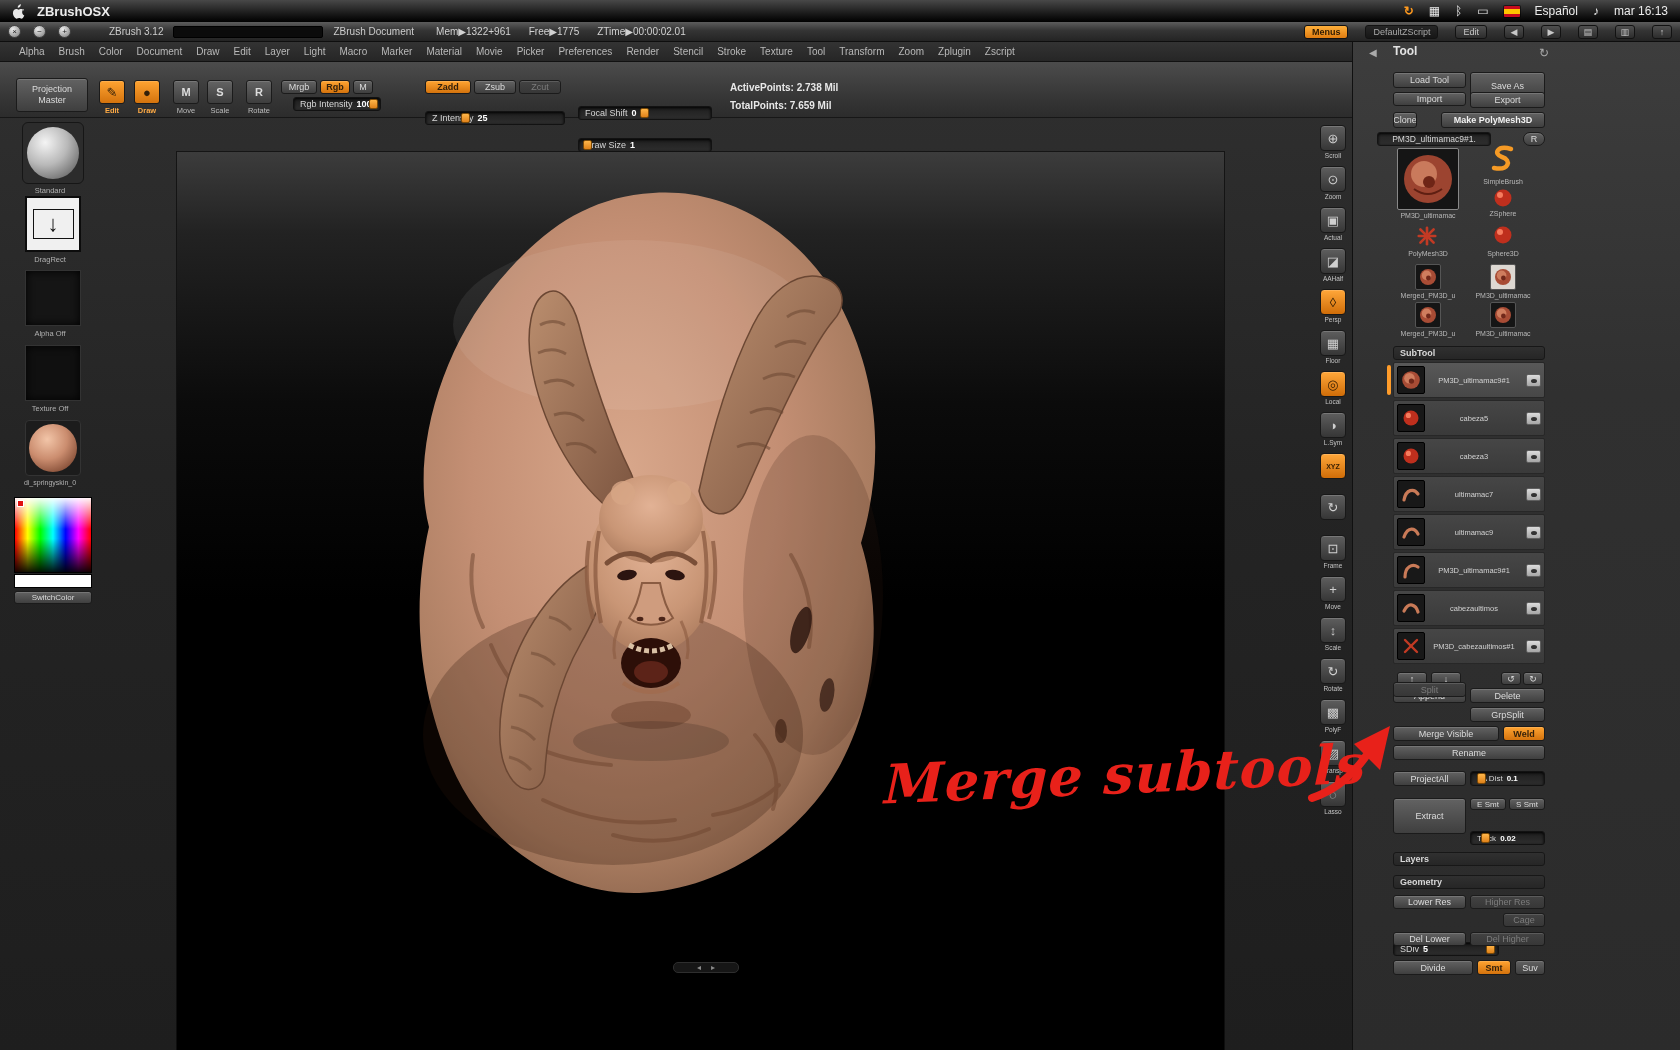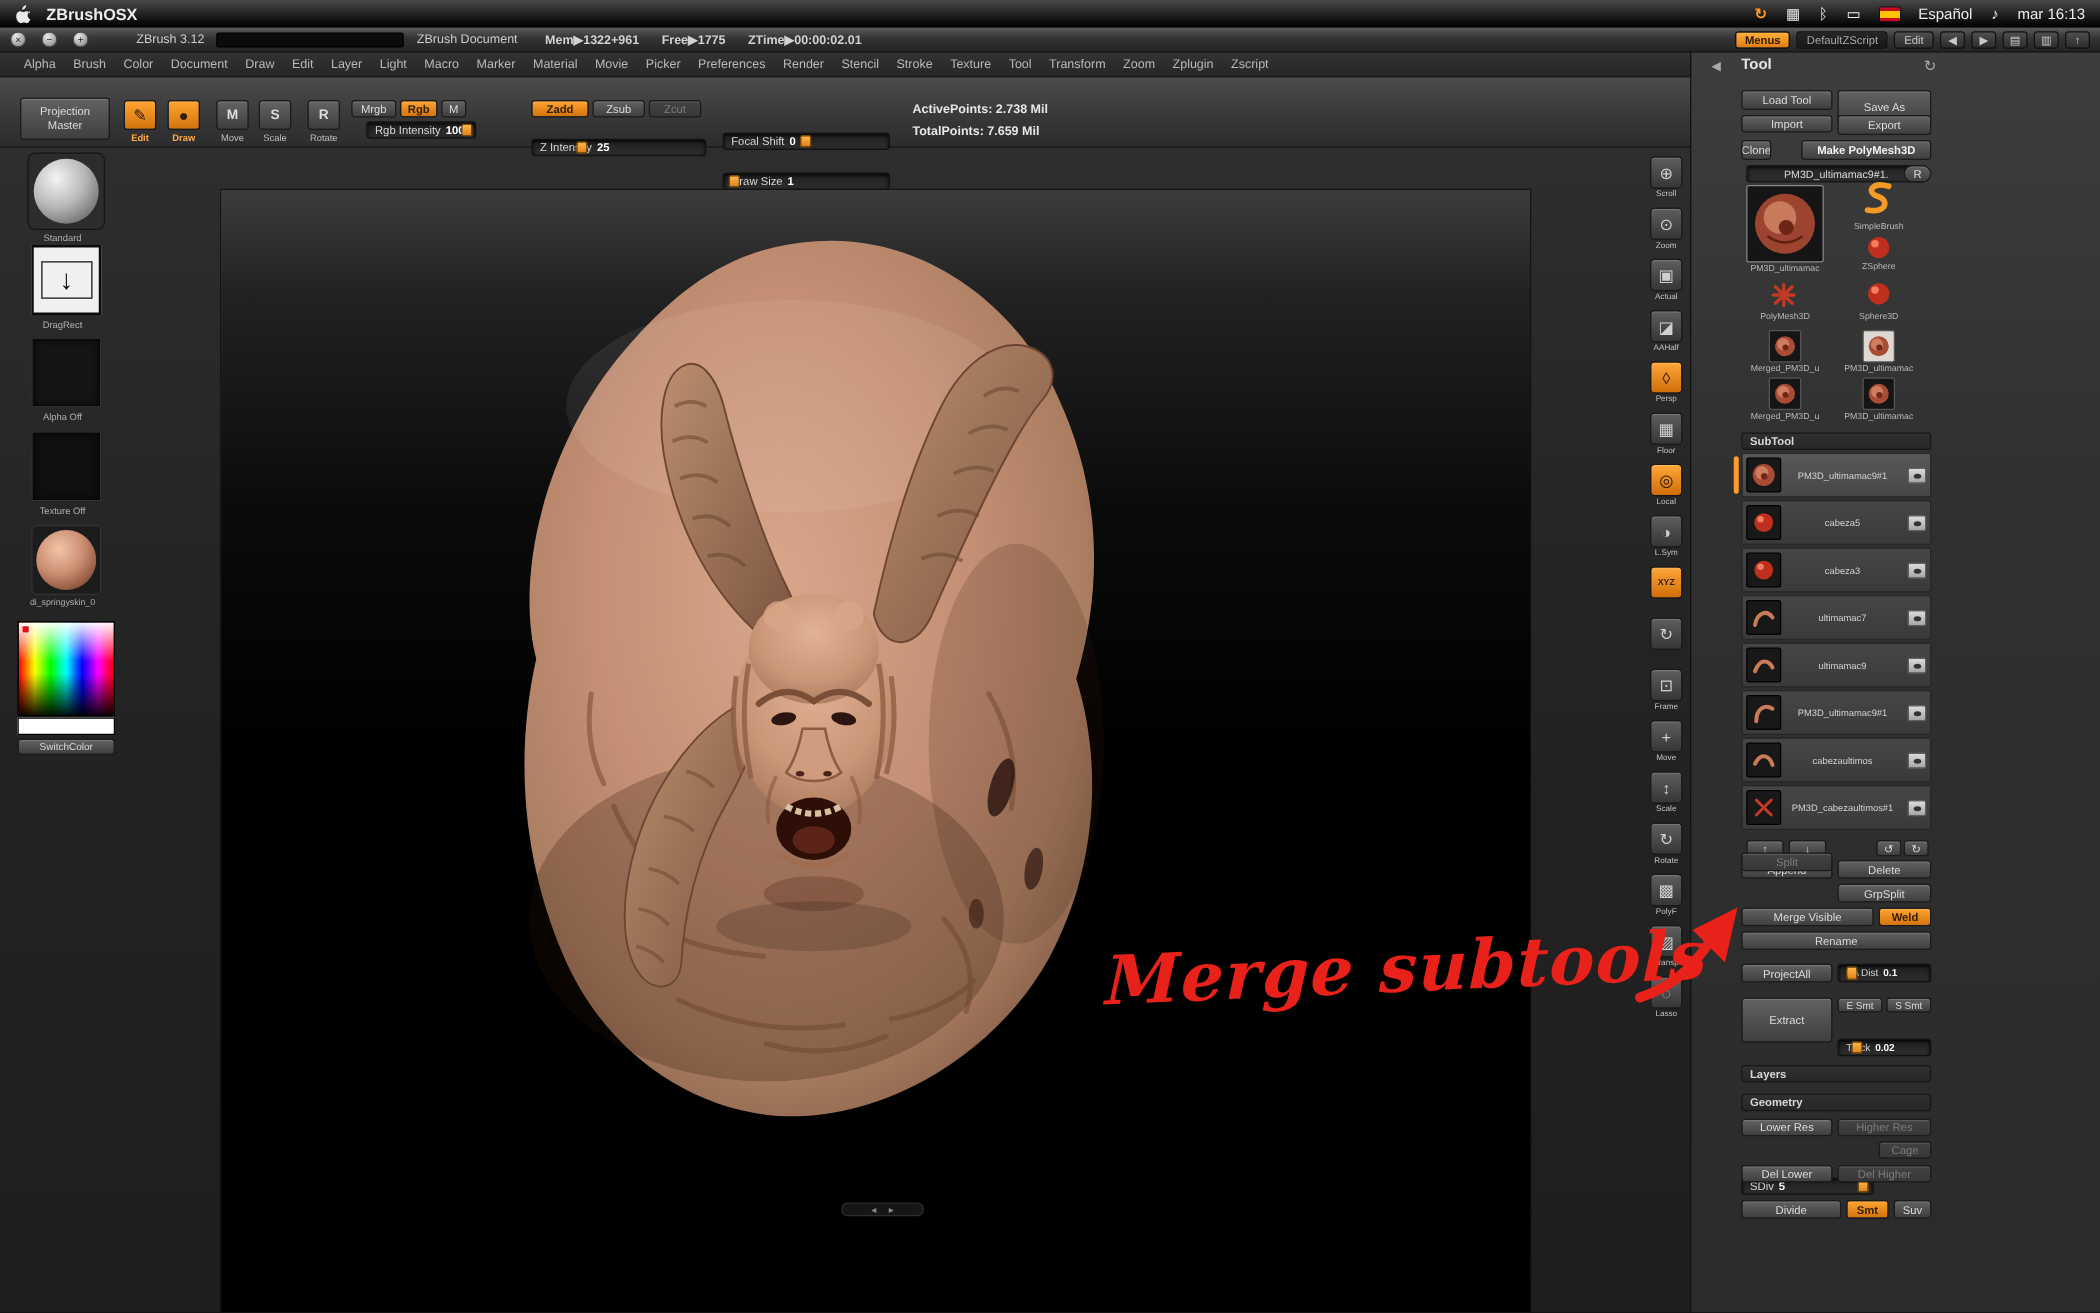--- a/index.html
+++ b/index.html
@@ -20,22 +20,22 @@
 
   
   .zb-titlebar{position:absolute;left:0;top:22px;width:100%;height:20px;
     background:linear-gradient(#5c5c5c,#343434 45%,#242424);border-bottom:1px solid #0e0e0e;
     display:flex;align-items:center;padding:0 8px;font-size:10px;color:#ccc;z-index:29}
   .win-dot{width:13px;height:13px;border-radius:50%;margin-right:12px;flex:0 0 auto;
     background:radial-gradient(circle at 35% 30%,#ececec,#9c9c9c 70%,#6f6f6f);
     border:1px solid #454545;display:flex;align-items:center;justify-content:center;
     font-size:8px;line-height:1;color:#222}
   .tb-strip{width:150px;height:12px;background:#0b0b0b;border:1px solid #000;border-radius:2px;margin:0 10px}
-  .tb-stats{display:flex;gap:18px;margin-left:22px;font-weight:bold;color:#d2d2d2}
-  .tb-right{margin-left:auto;display:flex;gap:5px;align-items:center}
+  .tb-stats{display:flex;gap:18px;margin-left:22px;font-weight:normal;color:#d2d2d2}
+  .tb-right{margin-left:auto;display:flex;gap:17px;align-items:center}
   .tb-btn{height:14px;padding:0 7px;background:linear-gradient(#4f4f4f,#2c2c2c);
     border:1px solid #121212;border-radius:3px;font-size:9px;line-height:12px;color:#c8c8c8}
   .tb-btn.dark{background:linear-gradient(#262626,#161616);color:#a9a9a9}
   .tb-btn.orange{background:linear-gradient(#ffb03b,#e07c10);color:#2e1a02;font-weight:bold}
   .tb-ico{width:20px;text-align:center;padding:0}
 
   
   .zb-menubar{position:absolute;left:0;top:42px;width:100%;height:20px;
     background:linear-gradient(#333,#262626);border-bottom:1px solid #121212;
     display:flex;align-items:center;padding:0 12px;z-index:5}
@@ -465,21 +465,21 @@
     <div class="tray-title">Tool</div>
     <span class="tray-ico" style="left:186px;top:6px;font-size:12px">↻</span>
 
     <div class="btn abs" style="left:40px;top:32px;width:73px;height:16px">Load Tool</div>
     <div class="btn abs" style="left:117px;top:32px;width:75px;height:28px">Save As</div>
     <div class="btn abs" style="left:40px;top:52px;width:73px;height:14px">Import</div>
     <div class="btn abs" style="left:117px;top:52px;width:75px;height:16px">Export</div>
     <div class="btn abs" style="left:40px;top:72px;width:24px;height:16px">Clone</div>
     <div class="btn abs bold" style="left:88px;top:72px;width:104px;height:16px">Make PolyMesh3D</div>
 
-    <div class="tname" style="left:44px;top:92px;width:144px;height:14px">PM3D_ultimamac9#1.</div>
+    <div class="tname" style="left:24px;top:92px;width:114px;height:14px">PM3D_ultimamac9#1.</div>
     <div class="btn abs" style="left:170px;top:92px;width:22px;height:14px;border-radius:7px">R</div>
 
     <div class="inv-tile" style="left:44px;top:108px;width:62px;height:62px;border-color:#888">
       <svg width="56" height="56" viewBox="0 0 56 56">
           <circle cx="28" cy="28" r="24" fill="#9c4430"></circle>
           <circle cx="24" cy="23" r="13" fill="#c97a5c"></circle>
           <circle cx="29" cy="31" r="6" fill="#6e2516"></circle>
           <path d="M14,38 q14,10 28,0" stroke="#5f1f12" stroke-width="2" fill="none"></path>
         </svg>
     </div>

